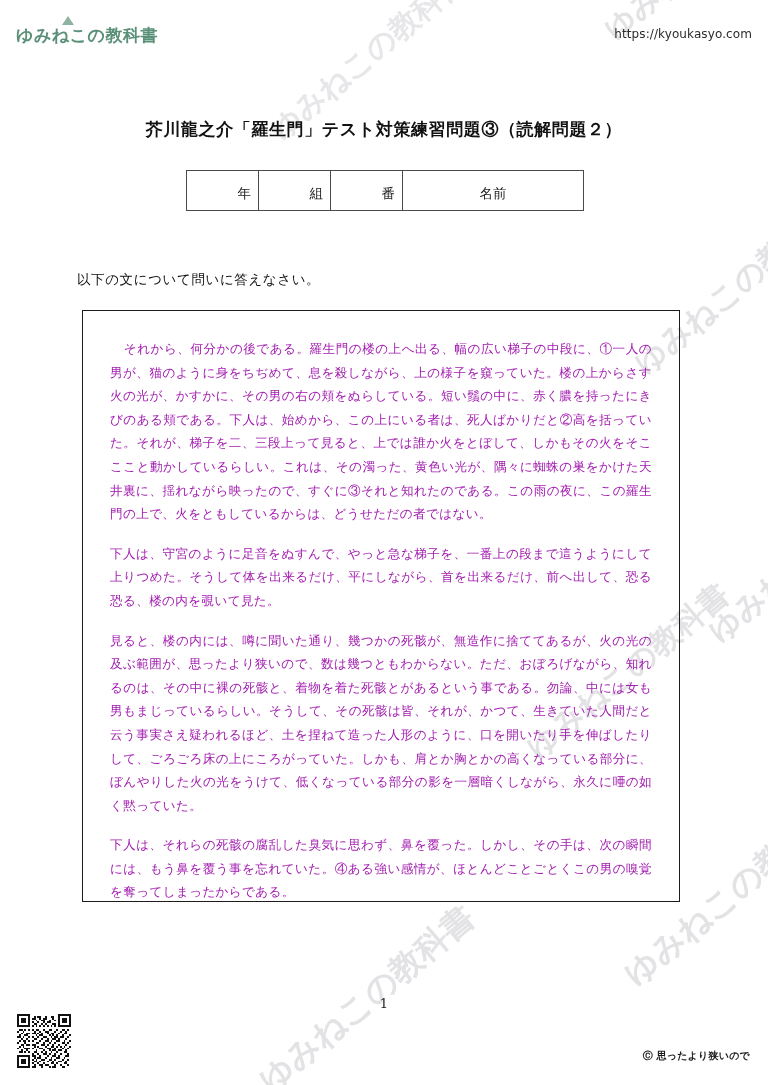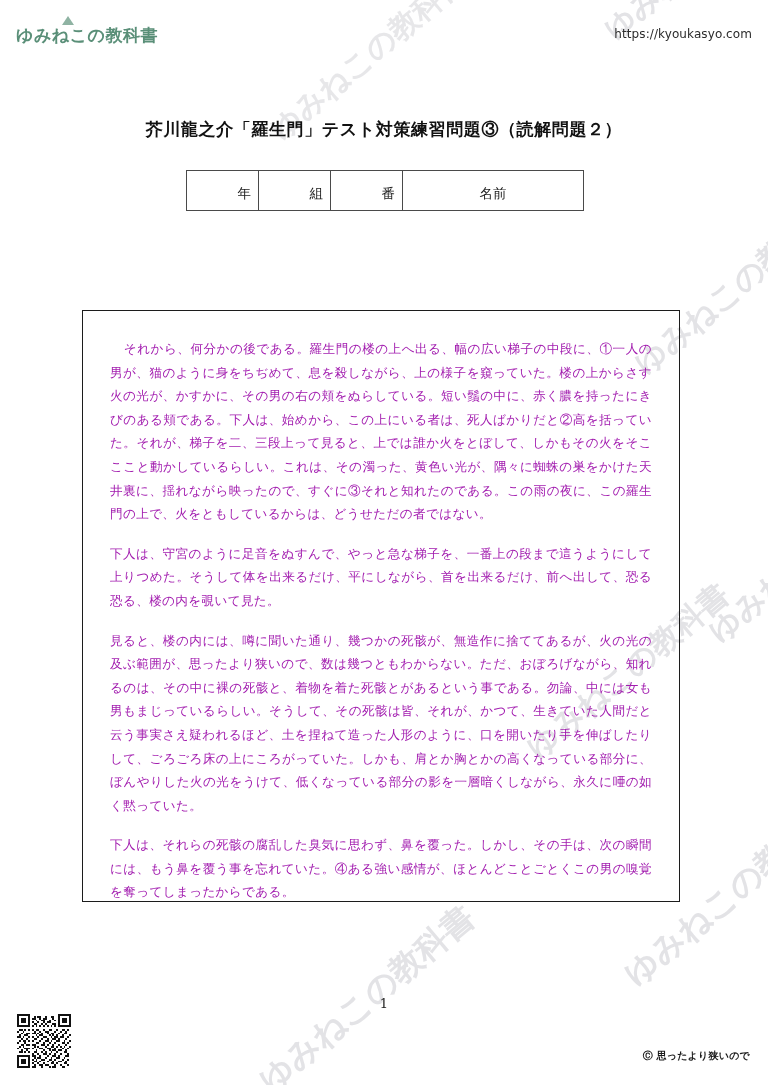--- a/index.html
+++ b/index.html
@@ -206,20 +206,21 @@
     <tbody>
       <tr>
         <td class="cell-year w-year">年</td>
         <td class="cell-class w-class">組</td>
         <td class="cell-number w-number">番</td>
         <td class="cell-name">名前</td>
       </tr>
     </tbody>
   </table>
 
+  <div class="instruction">以下の文について問いに答えなさい。</div>
 
   <div class="passage-box">
     <p class="indent">それから、何分かの後である。羅生門の楼の上へ出る、幅の広い梯子の中段に、①一人の男が、猫のように身をちぢめて、息を殺しながら、上の様子を窺っていた。楼の上からさす火の光が、かすかに、その男の右の頬をぬらしている。短い鬚の中に、赤く膿を持ったにきびのある頬である。下人は、始めから、この上にいる者は、死人ばかりだと②高を括っていた。それが、梯子を二、三段上って見ると、上では誰か火をとぼして、しかもその火をそこここと動かしているらしい。これは、その濁った、黄色い光が、隅々に蜘蛛の巣をかけた天井裏に、揺れながら映ったので、すぐに③それと知れたのである。この雨の夜に、この羅生門の上で、火をともしているからは、どうせただの者ではない。</p>
     <p>下人は、守宮のように足音をぬすんで、やっと急な梯子を、一番上の段まで這うようにして上りつめた。そうして体を出来るだけ、平にしながら、首を出来るだけ、前へ出して、恐る恐る、楼の内を覗いて見た。</p>
     <p>見ると、楼の内には、噂に聞いた通り、幾つかの死骸が、無造作に捨ててあるが、火の光の及ぶ範囲が、思ったより狭いので、数は幾つともわからない。ただ、おぼろげながら、知れるのは、その中に裸の死骸と、着物を着た死骸とがあるという事である。勿論、中には女も男もまじっているらしい。そうして、その死骸は皆、それが、かつて、生きていた人間だと云う事実さえ疑われるほど、土を捏ねて造った人形のように、口を開いたり手を伸ばしたりして、ごろごろ床の上にころがっていた。しかも、肩とか胸とかの高くなっている部分に、ぼんやりした火の光をうけて、低くなっている部分の影を一層暗くしながら、永久に唖の如く黙っていた。</p>
     <p>下人は、それらの死骸の腐乱した臭気に思わず、鼻を覆った。しかし、その手は、次の瞬間には、もう鼻を覆う事を忘れていた。④ある強い感情が、ほとんどことごとくこの男の嗅覚を奪ってしまったからである。</p>
   </div>
 
   <div class="page-number">1</div>
 

